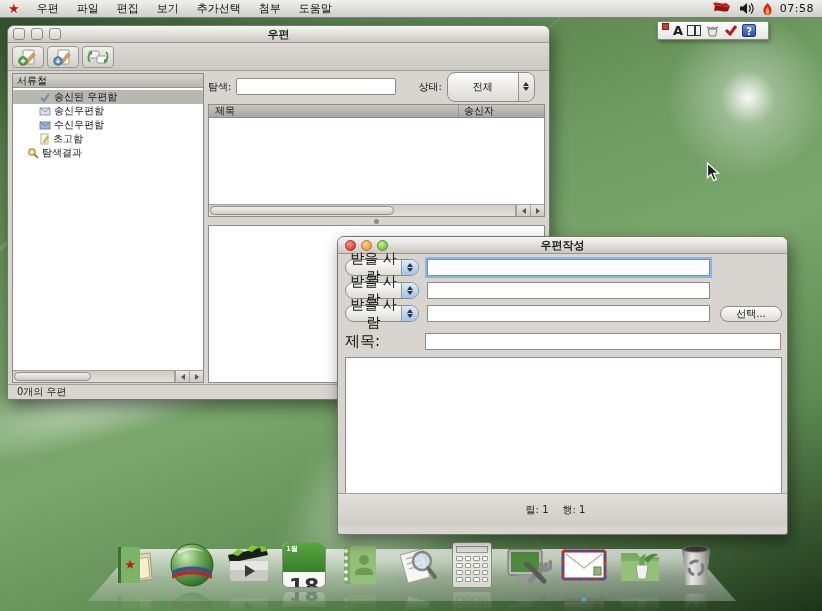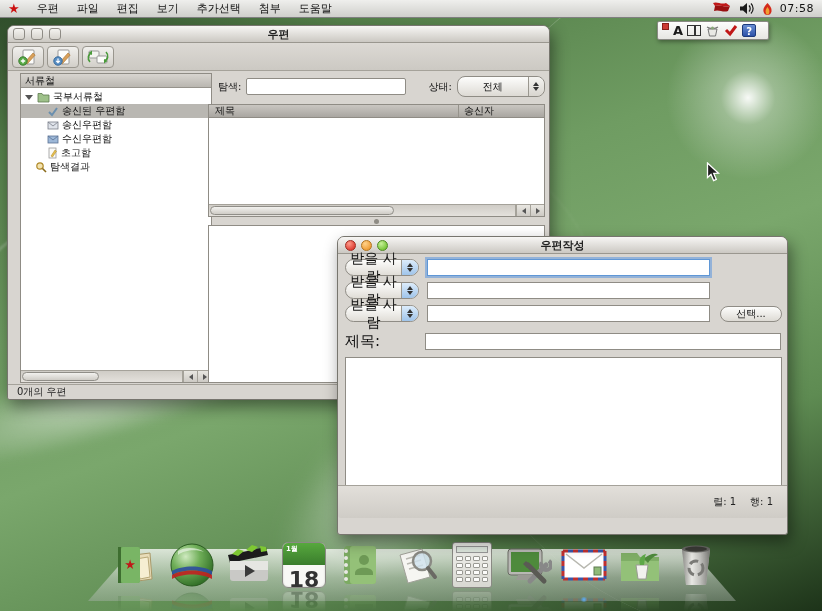--- a/index.html
+++ b/index.html
@@ -61,21 +61,21 @@
 
   
   .mail-window { left:7px; top:25px; width:543px; height:375px; z-index:10; }
   .mw-toolbar { height:28px; background:linear-gradient(#dcd9d4,#ccc9c3); border-bottom:1px solid #a5a29a;
     display:flex; gap:3px; padding:3px 4px; }
   .tb-btn { width:32px; height:22px; border:1px solid #99968e; border-radius:4px;
     background:linear-gradient(#f1f0ed,#d2cfc9); display:flex; align-items:center; justify-content:center; }
   .mw-status { position:absolute; left:0; right:0; bottom:0; height:15px; border-top:1px solid #a5a29a;
     font-size:10px; color:#222; padding-left:9px; line-height:14px; background:#d8d5d0; border-radius:0 0 2px 2px; }
 
-  .folder-pane { position:absolute; left:12px; top:47px; width:192px; bottom:16px;
+  .folder-pane { position:absolute; left:4px; top:47px; width:192px; bottom:16px;
     background:#fff; border:1px solid #8f8c85; }
   .pane-header { height:14px; background:linear-gradient(#d8d5d0,#b9b6b0); border-bottom:1px solid #96938c;
     font-size:10px; color:#111; padding-left:4px; line-height:13px; }
   .tree { font-size:10px; color:#111; padding-top:2px; }
   .tree-row { height:14px; display:flex; align-items:center; gap:3px; padding-left:4px; white-space:nowrap; }
   .tree-row.lvl2 { padding-left:26px; }
   .tree-row.lvl1b { padding-left:14px; }
   .tree-row.selected { background:#b9b7b2; }
   .disc { width:0; height:0; border-left:4px solid transparent; border-right:4px solid transparent;
     border-top:5px solid #555; margin-right:1px; }
@@ -84,25 +84,25 @@
   .hs-track { flex:1; position:relative; background:linear-gradient(#cfccc6,#e4e1dc); border-right:1px solid #a5a29a; }
   .hs-thumb { position:absolute; top:1px; bottom:1px; border:1px solid #908e88; border-radius:5px;
     background:linear-gradient(#f2f1ee,#cfccc6); }
   .hs-btn { width:14px; display:flex; align-items:center; justify-content:center; border-left:1px solid #a5a29a;
     background:linear-gradient(#e8e6e1,#cdcac4); }
   .tri-l { width:0; height:0; border-top:3px solid transparent; border-bottom:3px solid transparent; border-right:4px solid #555; }
   .tri-r { width:0; height:0; border-top:3px solid transparent; border-bottom:3px solid transparent; border-left:4px solid #555; }
 
   .search-row { position:absolute; left:200px; right:4px; top:47px; height:27px; display:flex; align-items:center;
     font-size:10px; color:#111; }
-  .search-label { margin-left:10px; }
+  .search-label { }
   .search-input { margin-left:5px; width:160px; height:17px; border:1px solid #8f8c85; border-radius:2px;
     background:#fff; font-size:10px; padding:0 3px; outline:none; }
   .status-label { margin-left:22px; }
-  .dropdown { margin-left:5px; width:88px; height:21px; border:1px solid #8f8c85; border-radius:8px;
+  .dropdown { margin-left:5px; width:88px; height:30px; border:1px solid #8f8c85; border-radius:8px;
     background:linear-gradient(#fdfdfc,#dddad4); display:flex; align-items:center; position:relative; }
   .dd-value { flex:1; text-align:center; font-size:10px; }
   .spinner { width:16px; height:100%; border-left:1px solid #9a978f; display:flex; flex-direction:column;
     align-items:center; justify-content:center; gap:1px; border-radius:0 8px 8px 0;
     background:linear-gradient(#f4f3f0,#d8d5cf); }
   .spin-up { width:0; height:0; border-left:3px solid transparent; border-right:3px solid transparent; border-bottom:4px solid #333; }
   .spin-dn { width:0; height:0; border-left:3px solid transparent; border-right:3px solid transparent; border-top:4px solid #333; }
 
   .list-pane { position:absolute; left:200px; right:4px; top:78px; height:113px; border:1px solid #8f8c85;
     background:#fff; display:flex; flex-direction:column; }
@@ -132,37 +132,37 @@
   .cp-field { margin-left:8px; width:283px; height:17px; border:1px solid #8f8c85; background:#fff;
     font-size:10px; padding:0 3px; outline:none; }
   .cp-field.focused { border:1px solid #5f97d6; box-shadow:0 0 0 2px rgba(110,160,220,0.65); }
   .select-btn { margin-left:10px; width:62px; height:16px; border:1px solid #8f8c85; border-radius:8px;
     background:linear-gradient(#fdfdfc,#dddad4); font-size:10px; color:#111; text-align:center; line-height:14px; }
   .subject-label { font-size:15px; color:#111; width:73px; }
   .subject-field { width:356px; height:17px; border:1px solid #8f8c85; background:#fff; font-size:10px;
     padding:0 3px; outline:none; margin-left:7px; }
   .cp-body { position:absolute; left:7px; top:120px; width:437px; height:156px; border:1px solid #8f8c85;
     background:#fff; resize:none; outline:none; font-size:11px; font-family:inherit; padding:3px; }
-  .cp-status { position:absolute; left:0; right:0; bottom:16px; height:33px; border-top:1px solid #a5a29a;
+  .cp-status { position:absolute; left:0; right:0; bottom:8px; height:33px; border-top:1px solid #a5a29a;
     background:linear-gradient(#e2dfda,#cfccc6); border-radius:0 0 3px 3px; display:flex; align-items:center;
-    justify-content:flex-end; gap:14px; font-size:10px; color:#222; padding-right:14px; }
+    justify-content:center; gap:14px; font-size:10px; color:#222; padding-right:14px; }
 
   
   .dock-shelf { position:absolute; left:88px; bottom:10px; width:648px; height:52px; z-index:5;
     clip-path:polygon(7% 0, 93% 0, 100% 100%, 0% 100%);
     background:linear-gradient(180deg, rgba(238,242,236,0.85) 0%, rgba(205,213,205,0.55) 55%, rgba(168,178,170,0.45) 100%); }
   .dock-icons { position:absolute; left:112px; bottom:22px; display:flex; gap:8px; align-items:flex-end; z-index:6; }
   .di { width:48px; height:48px; position:relative;
     -webkit-box-reflect:below 1px linear-gradient(to bottom, rgba(0,0,0,0) 55%, rgba(0,0,0,0.30)); }
   .di svg { width:100%; height:100%; display:block; }
   .run-dot { position:absolute; left:50%; bottom:-13px; width:8px; height:5px; transform:translateX(-50%);
     background:radial-gradient(circle, #57b0ff 0%, rgba(60,140,255,0.0) 75%); border-radius:50%; }
   .cal-box { width:44px; height:46px; margin:1px 2px; background:#f8f8f5; border-radius:6px; overflow:hidden;
     border:1px solid #8a8a84; box-shadow:inset 0 0 2px rgba(0,0,0,0.2); }
-  .cal-head { height:22px; background:linear-gradient(#57a83e,#3a7d2c); color:#fff; font-size:7px;
+  .cal-head { height:29px; background:linear-gradient(#57a83e,#3a7d2c); color:#fff; font-size:7px;
     line-height:13px; padding-left:3px; font-weight:bold; }
   .cal-day { font-size:22px; color:#333; text-align:center; line-height:30px; font-weight:bold; }
   .calc-box { width:40px; height:46px; margin:1px 4px; background:linear-gradient(#f2f2ee,#d8d8d2);
     border:1px solid #8a8a84; border-radius:3px; padding:3px; }
   .calc-disp { height:7px; background:#dfe8df; border:1px solid #999; margin-bottom:3px; }
   .calc-keys { display:grid; grid-template-columns:repeat(4,1fr); gap:2px; }
   .calc-keys span { height:5px; background:#fcfcfa; border:1px solid #9a9a94; border-radius:1px; }
 
   
   .cursor { position:absolute; left:706px; top:162px; z-index:100; }
@@ -257,27 +257,20 @@
           <path d="M6 2.5 L6 7 L2.5 5 Z" fill="#4a9a3a"></path>
           <path d="M20 4 C23 7 22 12 18 13" stroke="#4a9a3a" stroke-width="1.6" fill="none"></path>
           <path d="M18 15.5 L18 11 L21.5 13 Z" fill="#4a9a3a"></path>
         </svg>
       </div>
     </div>
 
     <div class="folder-pane">
       <div class="pane-header">서류철</div>
       <div class="tree">
-        <div class="tree-row">
-          <span class="disc"></span>
-          <svg width="13" height="11" viewBox="0 0 13 11">
-            <path d="M1 3 L1 10 L12 10 L12 3 L6 3 L5 1.5 L1 1.5 Z" fill="#9ec18a" stroke="#5d7a4e" stroke-width="0.8"></path>
-          </svg>
-          <span>국부서류철</span>
-        </div>
         <div class="tree-row lvl2 selected">
           <svg width="12" height="11" viewBox="0 0 12 11">
             <path d="M2 6 L5 9 L10 2" stroke="#6a8fae" stroke-width="2" fill="none"></path>
           </svg>
           <span>송신된 우편함</span>
         </div>
         <div class="tree-row lvl2">
           <svg width="12" height="10" viewBox="0 0 12 10">
             <rect x="1" y="2" width="10" height="7" fill="#dfe3ea" stroke="#7a7f8a" stroke-width="0.8"></rect>
             <path d="M1 2 L6 6 L11 2" stroke="#7a7f8a" stroke-width="0.8" fill="none"></path>

